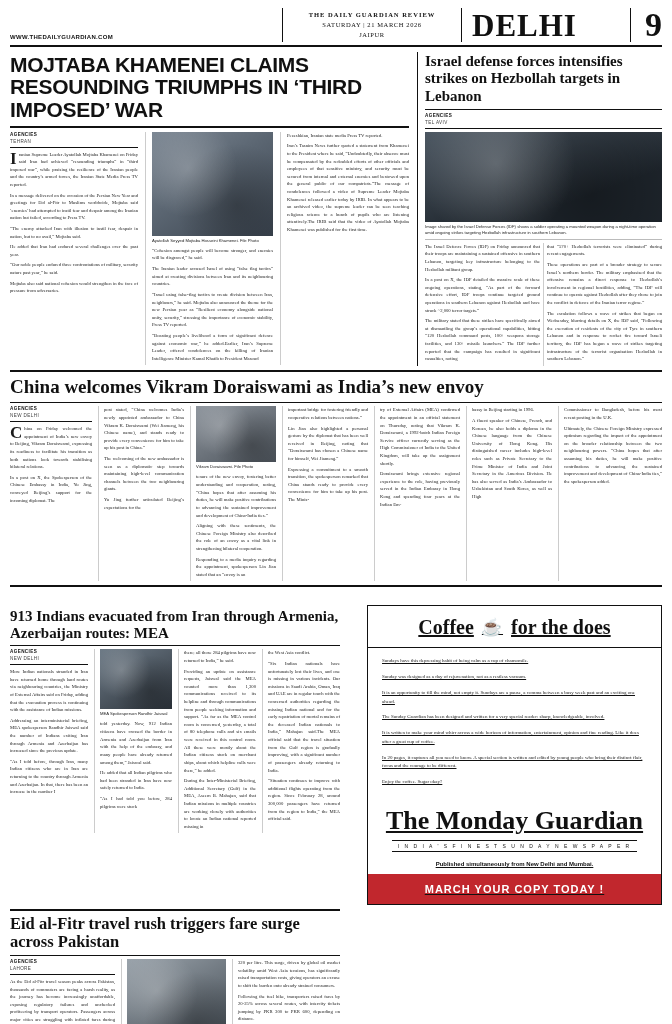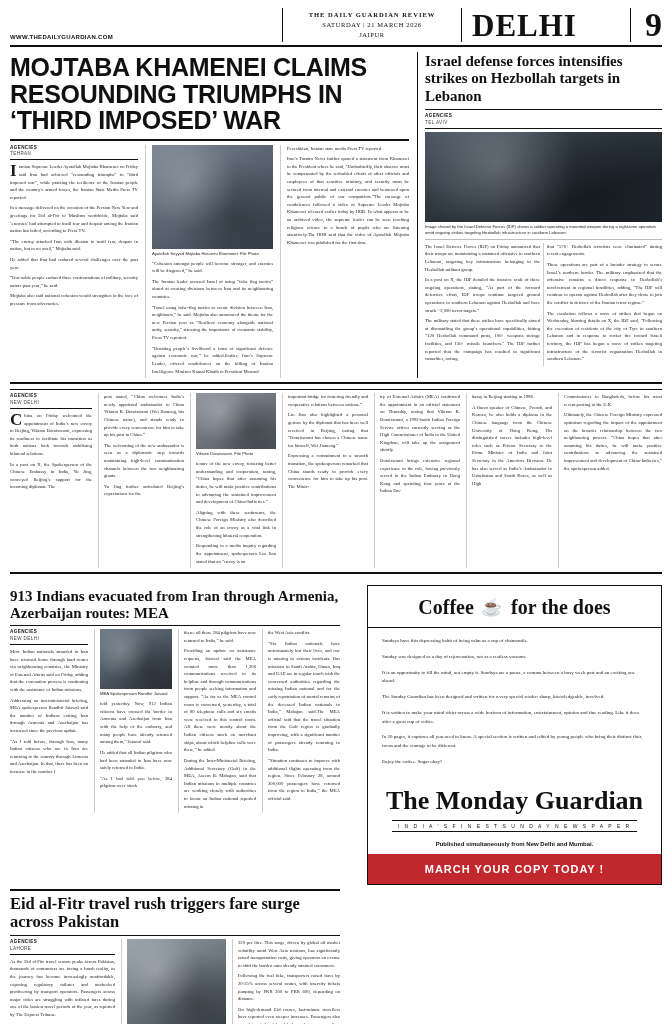--- a/index.html
+++ b/index.html
@@ -111,21 +111,21 @@
   }
 
   
   .lead-wrap { display: flex; gap: 8px; margin-top: 5px; }
   .lead-left { flex: 0 0 399px; }
   .lead-right { flex: 1 1 auto; border-left: 1px solid #111; padding-left: 7px; }
 
   .head-main {
     font-family: "Liberation Sans", sans-serif;
     font-weight: bold;
-    font-size: 25px;
+    font-size: 21px;
     line-height: 1.06;
     letter-spacing: -0.3px;
     margin: 2px 0 5px 0;
     text-transform: uppercase;
   }
   .head-right {
     font-family: "Liberation Serif", serif;
     font-weight: bold;
     font-size: 15px;
     line-height: 1.15;
@@ -168,21 +168,21 @@
     font-size: 16.5px;
     line-height: 1.1;
     margin: 3px 0 4px 0;
   }
 
   
   .ad {
     border: 1px solid #111;
     padding: 0;
     background: #fff;
-    display: flex; flex-direction: column;
+    display: flex; flex-direction: column; text-decoration: underline;
   }
   .ad-head {
     text-align: center;
     padding: 10px 6px 8px 6px;
     border-bottom: 1px solid #111;
   }
   .ad-title {
     font-family: "Liberation Serif", serif;
     font-size: 20px; font-weight: bold;
     display: flex; align-items: center; justify-content: center; gap: 8px;
@@ -218,21 +218,21 @@
     color: #fff;
     text-align: center;
     font-family: "Liberation Sans", sans-serif;
     font-weight: bold;
     font-size: 11px;
     letter-spacing: 1px;
     padding: 9px 4px;
     margin: 0 0 0 0;
   }
 
-  .mid-wrap { display: flex; gap: 20px; margin-top: 11px; }
+  .mid-wrap { display: flex; gap: 20px; margin-top: 18px; }
   .mid-left { flex: 0 0 330px; }
   .mid-right { flex: 1 1 auto; padding-left: 7px; }
 </style>
 </head>
 <body>
 
 <div class="page">
 
   <div class="masthead">
     <div class="mh-left">WWW.THEDAILYGUARDIAN.COM</div>
@@ -308,20 +308,21 @@
             <p>These operations are part of a broader strategy to secure Israel’s northern border. The military emphasised that the offensive remains a direct response to Hezbollah’s involvement in regional hostilities, adding, “The IDF will continue to operate against Hezbollah after they chose to join the conflict in defence of the Iranian terror regime.”</p>
             <p>The escalation follows a wave of strikes that began on Wednesday, blurring details on X, the IDF said, “Following the execution of residents of the city of Tyre in southern Lebanon and in response to rocket fire toward Israeli territory, the IDF has begun a wave of strikes targeting infrastructure of the terrorist organisation Hezbollah in southern Lebanon.”</p>
           </div>
       </div>
     </div>
   </div>
 
   <div class="hr-thick" style="margin-top:4px;"></div>
 
   <div class="story2">
+    <div class="head2">China welcomes Vikram Doraiswami as India’s new envoy</div>
     <div class="rule"></div>
     <div style="display:flex; gap:6px; margin-top:3px;">
       <div style="flex:0 0 82px;">
         <div class="agencies">
           <span>AGENCIES</span>
           <span class="city">NEW DELHI</span>
         </div>
         <div class="body-txt dropcap">
             <p>China on Friday welcomed the appointment of India’s new envoy to Beijing, Vikram Doraiswami, expressing its readiness to facilitate his transition as both nations look towards stabilising bilateral relations.</p>
             <p>In a post on X, the Spokesperson of the Chinese Embassy in India, Yu Jing, conveyed Beijing’s support for the incoming diplomat. The</p>

